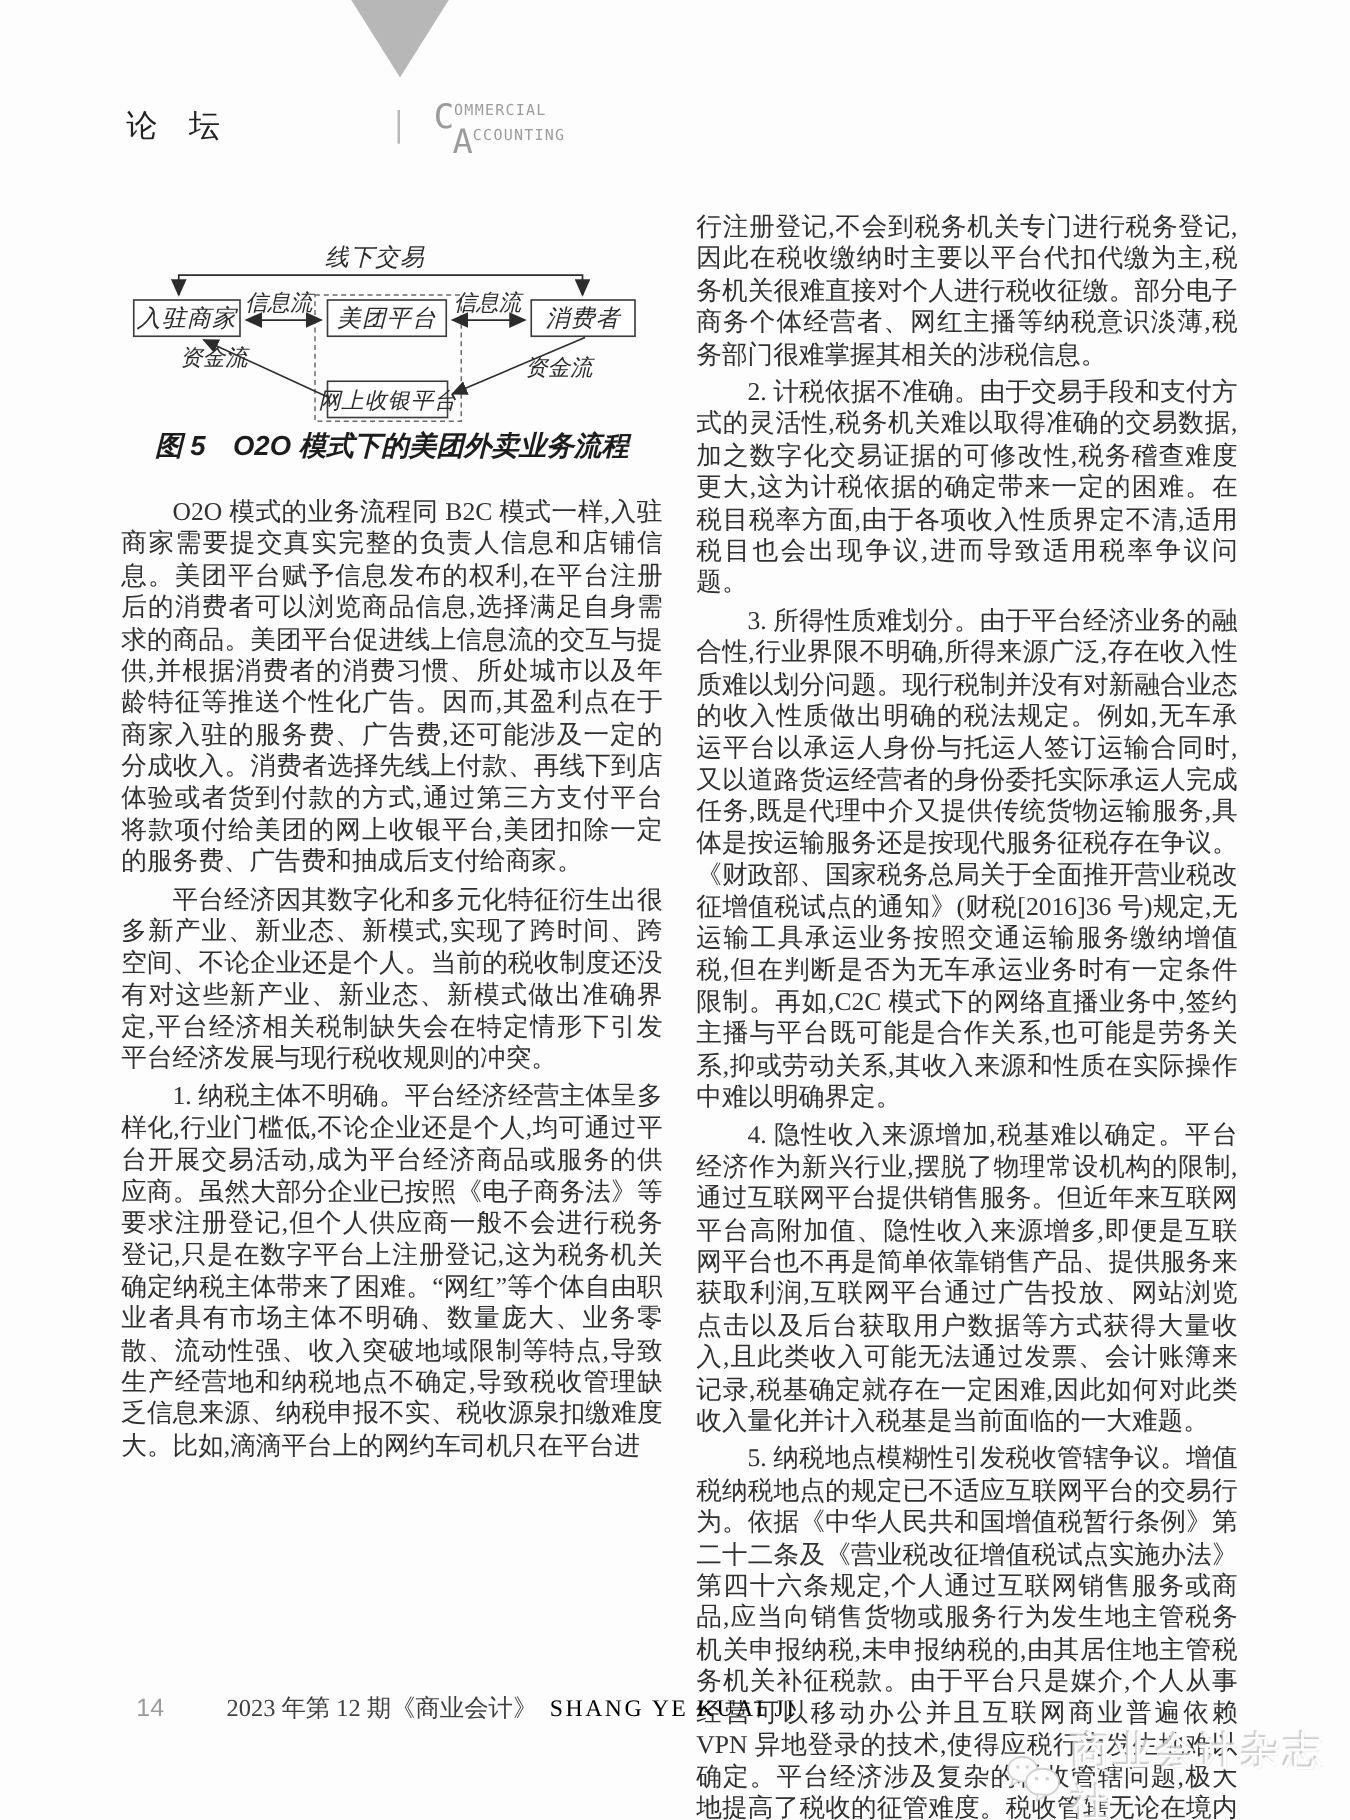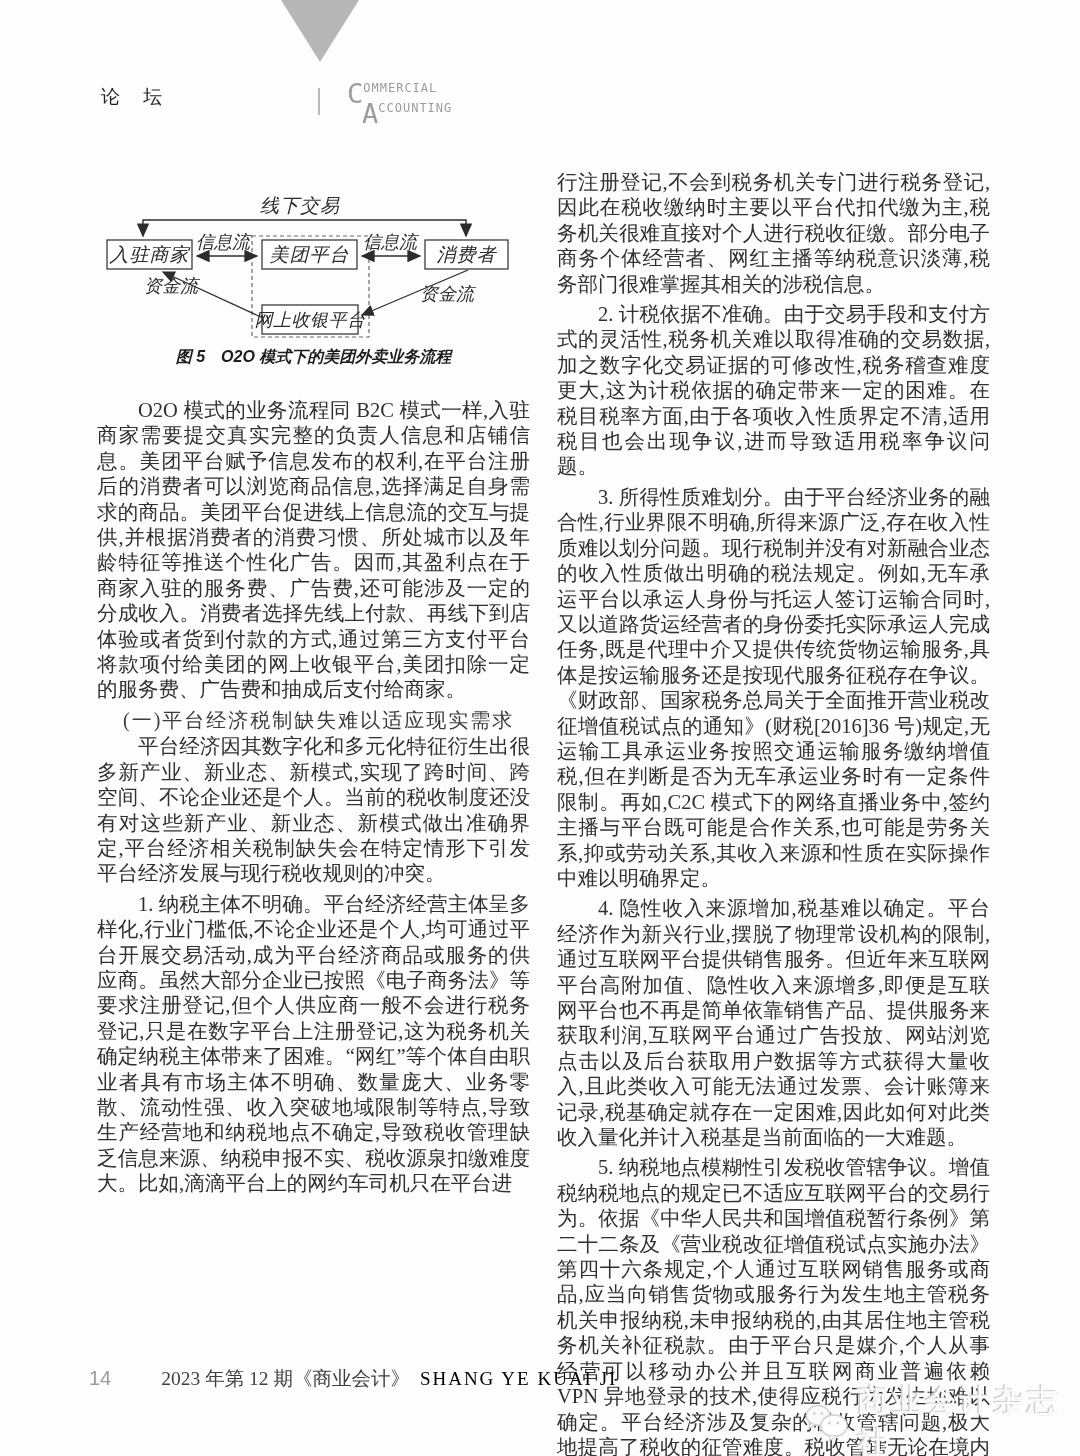--- a/index.html
+++ b/index.html
@@ -5,21 +5,21 @@
   html,body{margin:0;padding:0;}
   body{width:1080px;height:1456px;position:relative;background:#fdfdfd;
        font-family:"Liberation Serif","DejaVu Serif",serif;color:#303030;}
   .page{position:absolute;inset:0;overflow:hidden;}
 
   
   .triangle{position:absolute;left:281px;top:0;width:0;height:0;
             border-left:39px solid transparent;border-right:39px solid transparent;
             border-top:62px solid #b7b7b7;}
   .section-label{position:absolute;left:101px;top:84px;font-family:"Liberation Sans","DejaVu Sans",sans-serif;
-                 font-size:19px;color:#222;letter-spacing:9px;}
+                 font-size:25px;color:#222;letter-spacing:9px;}
   .header-divider{position:absolute;left:318px;top:88px;width:2px;height:27px;background:#b9b9b9;}
   .ca-logo{position:absolute;left:347px;top:80px;color:#9c9c9c;
            font-family:"DejaVu Sans Mono","Liberation Mono",monospace;line-height:1;}
   .ca-row{display:flex;align-items:flex-start;}
   .ca-big{font-size:27px;}
   .ca-small{font-size:12px;letter-spacing:1px;margin-top:2px;}
   .ca-row2{margin-left:15px;margin-top:-7px;}
 
   
   .col{position:absolute;top:170px;width:433px;font-size:20.5px;line-height:25.4px;
@@ -29,28 +29,28 @@
   .col p{margin:0 0 5px 0;text-indent:2em;}
   .col p.noindent{text-indent:0;}
   .col h3{margin:0;font-size:20.5px;line-height:25.4px;text-indent:2em;
           font-family:"Liberation Sans","DejaVu Sans",sans-serif;font-weight:bold;color:#1d1d1d;}
   .col h4{margin:0 0 1px 0;font-size:20px;line-height:25.4px;text-indent:1.3em;
           font-weight:normal;color:#3c3c3c;letter-spacing:2px;}
 
   
   figure{margin:20px 0 28px 0;font-style:italic;}
   figure svg{display:block;}
-  figcaption{margin-top:2px;text-align:center;font-size:16px;font-weight:bold;
+  figcaption{margin-top:2px;text-align:center;font-size:22px;font-weight:bold;
              font-family:"Liberation Sans","DejaVu Sans",sans-serif;color:#1d1d1d;line-height:26px;}
   .diag-text{font-family:"Liberation Serif","DejaVu Serif",serif;fill:#2c2c2c;}
 
   
-  .footer{position:absolute;left:89px;top:1353px;display:flex;align-items:baseline;}
+  .footer{position:absolute;left:109px;top:1353px;display:flex;align-items:baseline;}
   .page-number{font-family:"Liberation Sans","DejaVu Sans",sans-serif;font-size:20px;color:#9b9b9b;}
-  .issue-info{margin-left:50px;font-size:19.5px;color:#3f3f3f;margin-top:12px;}
+  .issue-info{margin-left:50px;font-size:19.5px;color:#3f3f3f;}
   .issue-pinyin{margin-left:10px;font-size:19px;color:#000000;letter-spacing:2px;}
 
   
   .watermark{position:absolute;left:804px;top:1380px;display:flex;align-items:center;}
   .watermark-text{font-family:"Liberation Sans","DejaVu Sans",sans-serif;font-size:31px;letter-spacing:3px;
                   color:#fefefe;text-shadow:-1.5px -1.5px 1px #c9c9c9, 1px 1px 0 #f2f2f2;}
   .wechat-icon{margin-right:6px;}
 </style>
 </head>
 <body>
@@ -112,21 +112,20 @@
         <path d="M166,128 L66,82" fill="none" stroke="#2c2c2c" stroke-width="1.3" marker-end="url(#arw)"></path>
         <text class="diag-text" x="74" y="102" text-anchor="middle" font-size="18">资金流</text>
 
         <path d="M371,80 L265,125" fill="none" stroke="#2c2c2c" stroke-width="1.3" marker-end="url(#arw)"></path>
         <text class="diag-text" x="350" y="110" text-anchor="middle" font-size="18">资金流</text>
       </svg>
       <figcaption>图 5　O2O 模式下的美团外卖业务流程</figcaption>
     </figure>
 
     <p>O2O 模式的业务流程同 B2C 模式一样,入驻商家需要提交真实完整的负责人信息和店铺信息。美团平台赋予信息发布的权利,在平台注册后的消费者可以浏览商品信息,选择满足自身需求的商品。美团平台促进线上信息流的交互与提供,并根据消费者的消费习惯、所处城市以及年龄特征等推送个性化广告。因而,其盈利点在于商家入驻的服务费、广告费,还可能涉及一定的分成收入。消费者选择先线上付款、再线下到店体验或者货到付款的方式,通过第三方支付平台将款项付给美团的网上收银平台,美团扣除一定的服务费、广告费和抽成后支付给商家。</p>
-    <h4>(一)平台经济税制缺失难以适应现实需求</h4>
     <p>平台经济因其数字化和多元化特征衍生出很多新产业、新业态、新模式,实现了跨时间、跨空间、不论企业还是个人。当前的税收制度还没有对这些新产业、新业态、新模式做出准确界定,平台经济相关税制缺失会在特定情形下引发平台经济发展与现行税收规则的冲突。</p>
     <p>1. 纳税主体不明确。平台经济经营主体呈多样化,行业门槛低,不论企业还是个人,均可通过平台开展交易活动,成为平台经济商品或服务的供应商。虽然大部分企业已按照《电子商务法》等要求注册登记,但个人供应商一般不会进行税务登记,只是在数字平台上注册登记,这为税务机关确定纳税主体带来了困难。“网红”等个体自由职业者具有市场主体不明确、数量庞大、业务零散、流动性强、收入突破地域限制等特点,导致生产经营地和纳税地点不确定,导致税收管理缺乏信息来源、纳税申报不实、税收源泉扣缴难度大。比如,滴滴平台上的网约车司机只在平台进</p>
   </div>
 
   <div class="col col-right">
     <p class="noindent">行注册登记,不会到税务机关专门进行税务登记,因此在税收缴纳时主要以平台代扣代缴为主,税务机关很难直接对个人进行税收征缴。部分电子商务个体经营者、网红主播等纳税意识淡薄,税务部门很难掌握其相关的涉税信息。</p>
     <p>2. 计税依据不准确。由于交易手段和支付方式的灵活性,税务机关难以取得准确的交易数据,加之数字化交易证据的可修改性,税务稽查难度更大,这为计税依据的确定带来一定的困难。在税目税率方面,由于各项收入性质界定不清,适用税目也会出现争议,进而导致适用税率争议问题。</p>
     <p>3. 所得性质难划分。由于平台经济业务的融合性,行业界限不明确,所得来源广泛,存在收入性质难以划分问题。现行税制并没有对新融合业态的收入性质做出明确的税法规定。例如,无车承运平台以承运人身份与托运人签订运输合同时,又以道路货运经营者的身份委托实际承运人完成任务,既是代理中介又提供传统货物运输服务,具体是按运输服务还是按现代服务征税存在争议。《财政部、国家税务总局关于全面推开营业税改征增值税试点的通知》(财税[2016]36 号)规定,无运输工具承运业务按照交通运输服务缴纳增值税,但在判断是否为无车承运业务时有一定条件限制。再如,C2C 模式下的网络直播业务中,签约主播与平台既可能是合作关系,也可能是劳务关系,抑或劳动关系,其收入来源和性质在实际操作中难以明确界定。</p>
     <p>4. 隐性收入来源增加,税基难以确定。平台经济作为新兴行业,摆脱了物理常设机构的限制,通过互联网平台提供销售服务。但近年来互联网平台高附加值、隐性收入来源增多,即便是互联网平台也不再是简单依靠销售产品、提供服务来获取利润,互联网平台通过广告投放、网站浏览点击以及后台获取用户数据等方式获得大量收入,且此类收入可能无法通过发票、会计账簿来记录,税基确定就存在一定困难,因此如何对此类收入量化并计入税基是当前面临的一大难题。</p>
     <p>5. 纳税地点模糊性引发税收管辖争议。增值税纳税地点的规定已不适应互联网平台的交易行为。依据《中华人民共和国增值税暂行条例》第二十二条及《营业税改征增值税试点实施办法》第四十六条规定,个人通过互联网销售服务或商品,应当向销售货物或服务行为发生地主管税务机关申报纳税,未申报纳税的,由其居住地主管税务机关补征税款。由于平台只是媒介,个人从事经营可以移动办公并且互联网商业普遍依赖 VPN 异地登录的技术,使得应税行为发生地难以确定。平台经济涉及复杂的税收管辖问题,极大地提高了税收的征管难度。税收管辖无论在境内交易还是跨境交易中都是很突出的问题。就境内交易而言,如上述滴滴出行的运营模式,其连接的供需双方分布在我国境内许多城市,但滴滴总部设立在天津经济开发</p>

